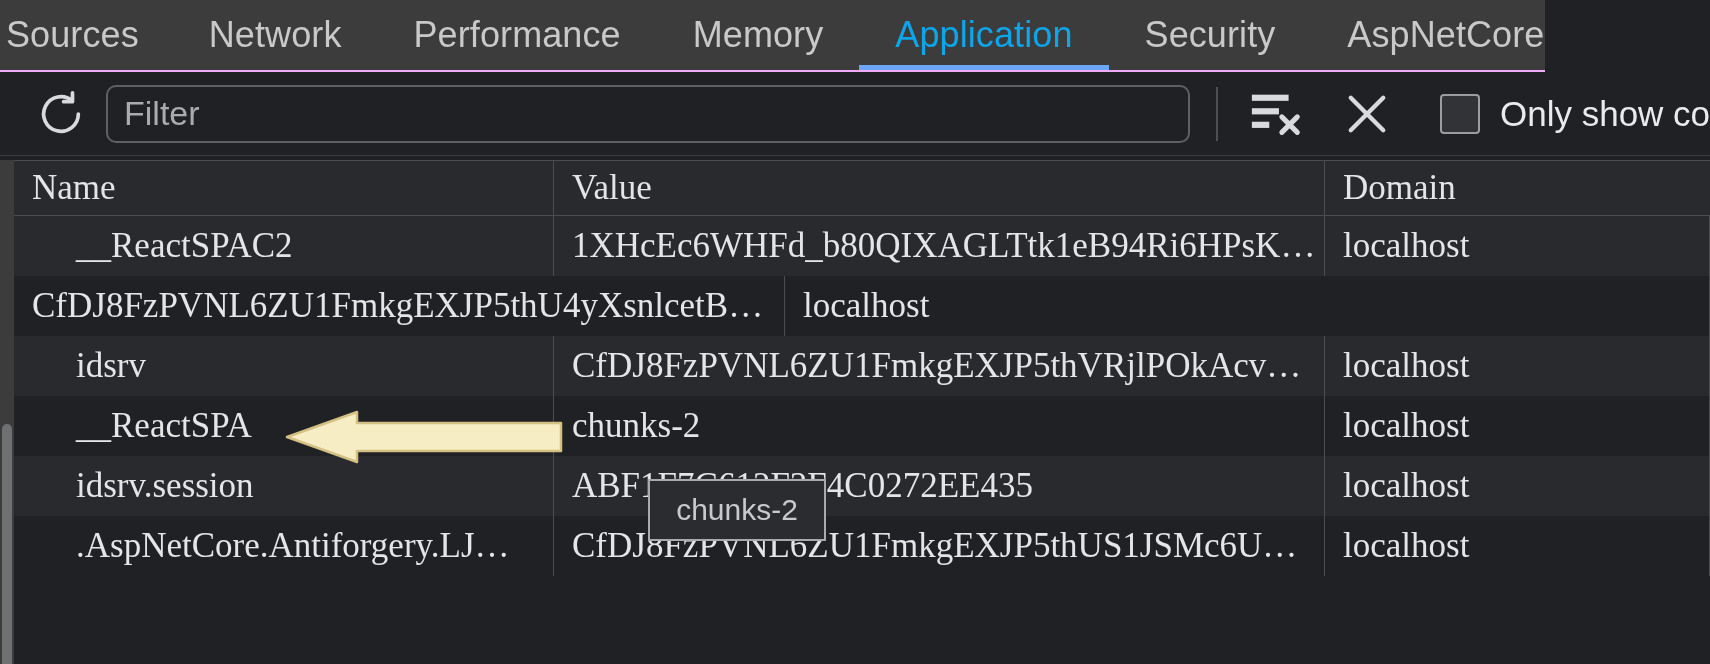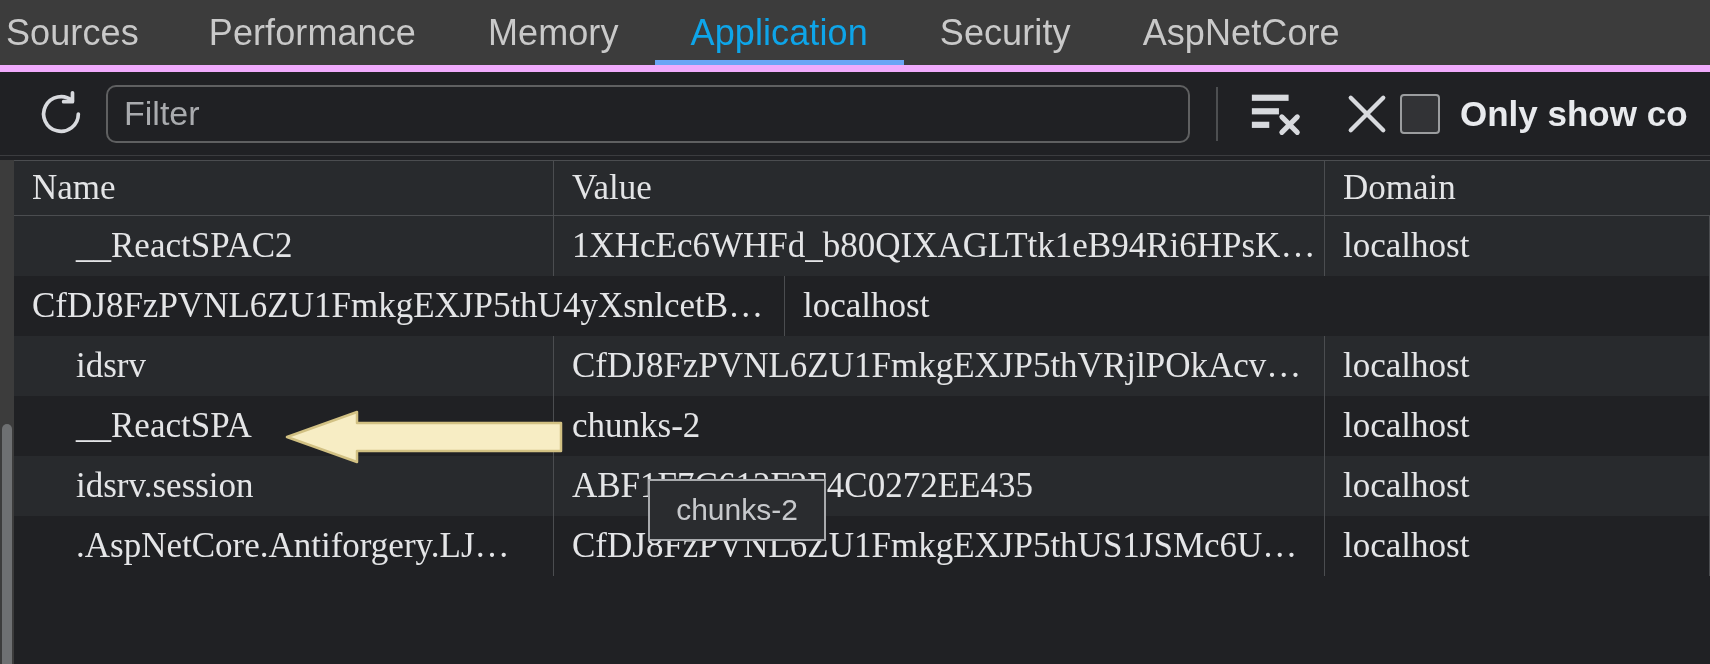--- a/index.html
+++ b/index.html
@@ -6,24 +6,24 @@
   html, body {
     width: 1710px; height: 664px;
     background: #202124;
     font-family: "Liberation Sans", "DejaVu Sans", sans-serif;
     overflow: hidden;
   }
   #app { position: relative; width: 1710px; height: 664px; background: #202124; }
 
   
   .tabbar {
-    position: absolute; left: 0; top: 0; width: 1710px; height: 72px;
+    position: absolute; left: 0; top: 0; width: 1545px; height: 72px;
     background: #3c3c3c;
     display: flex; align-items: stretch;
-    border-bottom: 7px solid #f0abfc;
+    border-bottom: 2px solid #f0abfc;
   }
   .tab {
     position: relative;
     display: flex; align-items: center; justify-content: center;
     padding: 0 36px;
     font-size: 36px;
     color: #c9c9c9;
     white-space: nowrap;
     letter-spacing: 0.1px;
   }
@@ -66,21 +66,21 @@
   .filter-input::placeholder { color: #a9abae; opacity: 1; }
   .tb-divider {
     width: 2px; height: 54px; background: #4d4f51;
     margin-left: 26px; margin-right: 26px; flex: 0 0 auto;
   }
   .icon-btn {
     width: 66px; height: 62px; flex: 0 0 auto;
     display: flex; align-items: center; justify-content: center;
   }
   .icon-btn.x-btn { margin-left: 24px; }
-  .chk-wrap { display: flex; align-items: center; flex: 0 0 auto; font-weight: bold; }
+  .chk-wrap { display: flex; align-items: center; margin-left: 40px; flex: 0 0 auto; }
   .chk-box {
     width: 40px; height: 40px; border: 2px solid #9b9d9f; border-radius: 4px;
     background: #323336; flex: 0 0 auto;
   }
   .chk-label {
     font-size: 35px; color: #e8eaed; margin-left: 20px; white-space: nowrap;
   }
 
   
   .grid-frame {
@@ -150,20 +150,23 @@
 </head>
 <body>
 
 <div id="app">
 
   <div class="tabbar">
     <div class="tab first">
       <span>Sources</span>
     </div>
     <div class="tab">
+      <span>Network</span>
+    </div>
+    <div class="tab">
       <span>Performance</span>
     </div>
     <div class="tab">
       <span>Memory</span>
     </div>
     <div class="tab selected">
       <span>Application</span>
     </div>
     <div class="tab">
       <span>Security</span>

